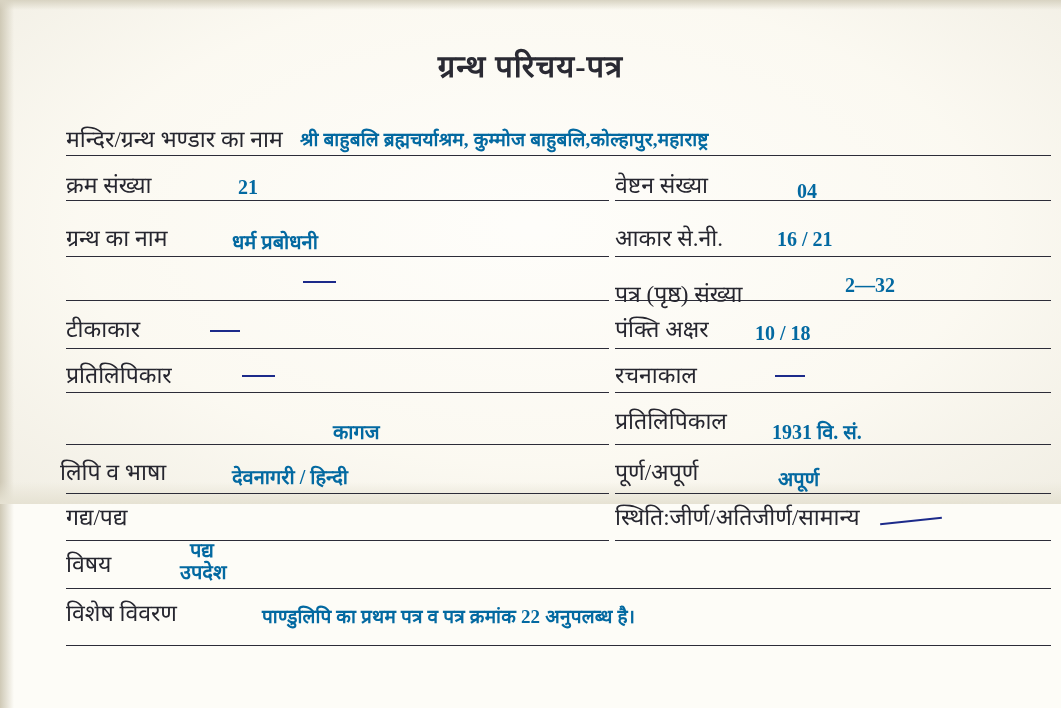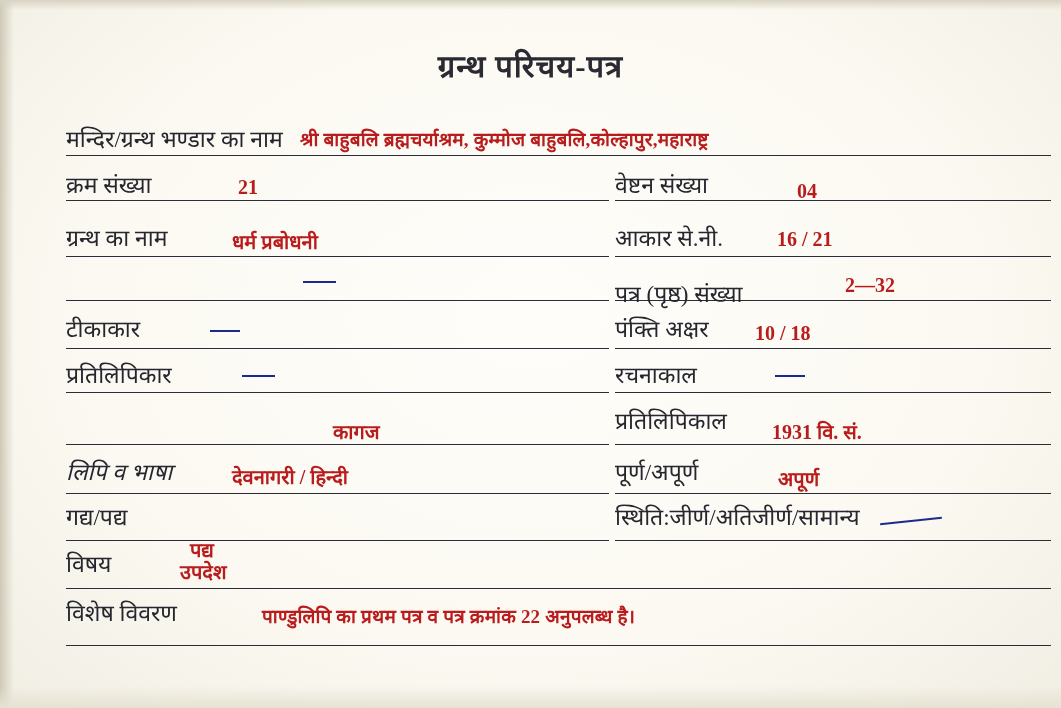--- a/index.html
+++ b/index.html
@@ -9,21 +9,21 @@
   body {
     width: 1061px;
     height: 708px;
     background: #fdfcf7;
     font-family: "Liberation Sans", sans-serif;
     overflow: hidden;
   }
   .card {
     position: relative;
     width: 1061px;
-    height: 708px;
+    height: 504px;
     background: #fdfbf4;
     box-sizing: border-box;
   }
   
   .paper-tint {
     position: absolute;
     inset: 0;
     background:
       radial-gradient(ellipse at 50% 45%, rgba(255,255,255,0.55) 0%, rgba(246,243,233,0.25) 60%, rgba(226,222,208,0.45) 100%);
     pointer-events: none;
@@ -75,21 +75,21 @@
     font-family: "Liberation Serif", serif;
     font-size: 23px;
     color: #26262f;
     white-space: nowrap;
   }
   .value {
     position: absolute;
     font-family: "Liberation Serif", serif;
     font-size: 20px;
     font-weight: 700;
-    color: #b91c1c;
+    color: #0369a1;
     white-space: nowrap;
   }
   .value.long {
     font-size: 19px;
     letter-spacing: 0.2px;
   }
   .dash {
     position: absolute;
     height: 0;
     border-top: 2.4px solid #1c2a8a;
@@ -151,21 +151,21 @@
   <div class="dash" style="left:775px; top:375px; width:30px;"></div>
 
   <div class="rule" style="left:66px; top:444px; width:543px;"></div>
   <div class="rule" style="left:615px; top:444px; width:436px;"></div>
   <div class="value" style="left:333px; top:418px;">कागज</div>
   <div class="label" style="left:615px; top:404px;">प्रतिलिपिकाल</div>
   <div class="value" style="left:772px; top:418px;">1931 वि. सं.</div>
 
   <div class="rule" style="left:66px; top:493px; width:543px;"></div>
   <div class="rule" style="left:615px; top:493px; width:436px;"></div>
-  <div class="label" style="left:66px; top:455px;font-style:italic;">लिपि व भाषा</div>
+  <div class="label" style="left:60px; top:455px;">लिपि व भाषा</div>
   <div class="value" style="left:232px; top:463px;">देवनागरी / हिन्दी</div>
   <div class="label" style="left:615px; top:455px;">पूर्ण/अपूर्ण</div>
   <div class="value" style="left:778px; top:465px;">अपूर्ण</div>
 
   <div class="rule" style="left:66px; top:540px; width:543px;"></div>
   <div class="rule" style="left:615px; top:540px; width:436px;"></div>
   <div class="label" style="left:66px; top:500px;">गद्य/पद्य</div>
   <div class="value" style="left:190px; top:536px;">पद्य</div>
   <div class="label" style="left:615px; top:500px;">स्थिति:जीर्ण/अतिजीर्ण/सामान्य</div>
   <div class="strike" style="left:880px; top:520px; width:62px;"></div>

